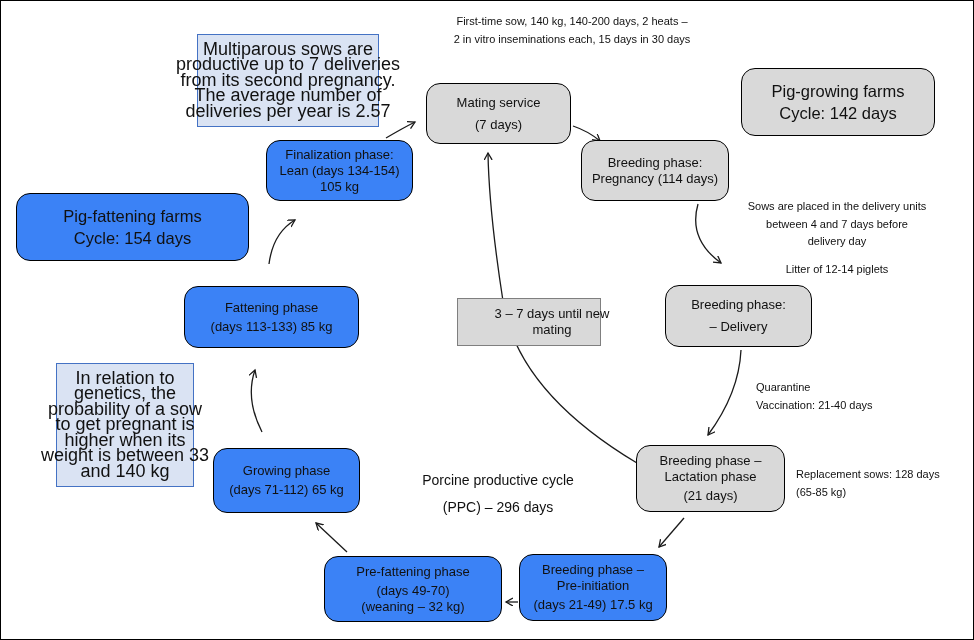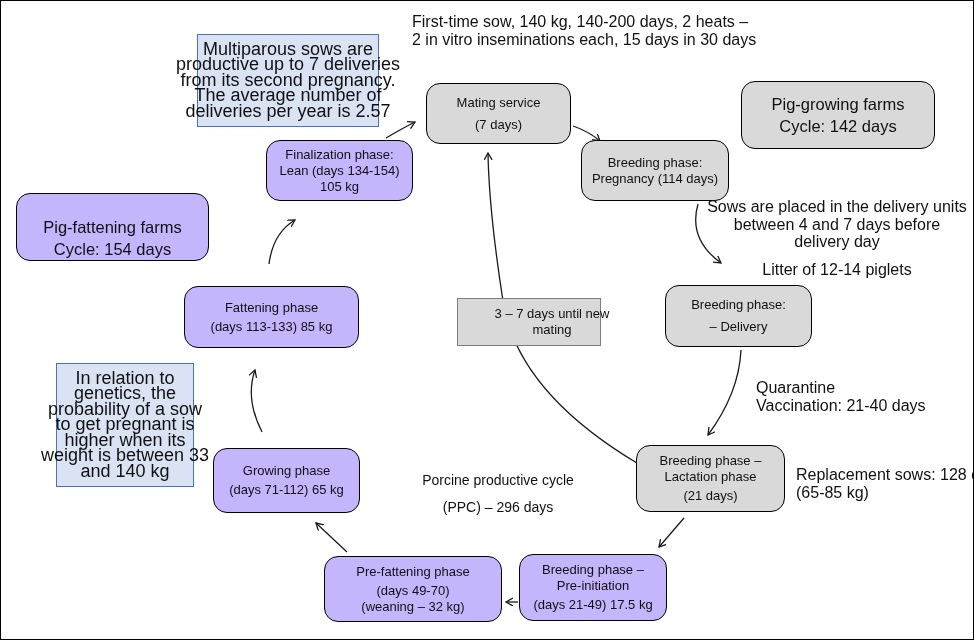--- a/index.html
+++ b/index.html
@@ -12,51 +12,51 @@
   svg.arrows { position:absolute; left:0; top:0; pointer-events:none; }
   svg.arrows path { fill:none; stroke:#1a1a1a; stroke-width:1.3px; }
 
   .node {
     position:absolute; display:flex; flex-direction:column;
     align-items:center; justify-content:center; text-align:center;
     font-size:13px; line-height:16px; box-sizing:border-box;
   }
   .node .line { white-space:nowrap; }
   .rounded { border:1.6px solid #000; border-radius:14px; }
-  .blue { background:#c4b5fd; }
+  .blue { background:#3b82f6; }
   .gray { background:#d9d9d9; }
   .farm { font-size:16.5px; line-height:22px; }
   .flag { background:#d9d9d9; border:1.5px solid #7f7f7f; }
   .gap { margin-top:6px; }
   .gap-sm { margin-top:3px; }
 
   .note {
     position:absolute; display:flex; flex-direction:column;
     align-items:center; justify-content:center; text-align:center;
     background:#dae3f3; border:1.5px solid #4472c4;
     font-size:18px; line-height:15.5px; box-sizing:border-box;
   }
   .note .line { white-space:nowrap; }
 
-  .label { position:absolute; font-size:16px; line-height:17.5px; }
+  .label { position:absolute; font-size:11px; line-height:17.5px; }
   .label .line { white-space:nowrap; }
   .label.center { text-align:center; }
 
   
   #node-mating        { left:425px; top:82px;  width:145px; height:61px; }
   #node-pregnancy     { left:580px; top:139px; width:148px; height:61px; }
   #node-delivery      { left:664px; top:284px; width:147px; height:62px; }
   #node-lactation     { left:635px; top:444px; width:149px; height:67px; }
   #node-preinitiation { left:518px; top:553px; width:148px; height:67px; }
   #node-prefattening  { left:323px; top:555px; width:178px; height:66px; }
   #node-growing       { left:212px; top:447px; width:147px; height:65px; }
   #node-fattening     { left:183px; top:285px; width:175px; height:62px; }
   #node-finalization  { left:265px; top:139px; width:147px; height:61px; }
-  #node-pig-growing   { left:740px; top:80px;  width:194px; height:68px;justify-content:center; }
-  #node-pig-fattening { left:15px;  top:192px; width:193px; height:68px;justify-content:flex-end; }
+  #node-pig-growing   { left:740px; top:67px;  width:194px; height:68px;justify-content:center; }
+  #node-pig-fattening { left:15px;  top:192px; width:233px; height:68px; }
   #node-new-mating    { left:456px; top:297px; width:144px; height:48px;padding-left:46px; }
 
   #note-multiparous   { left:196px; top:33px;  width:182px; height:93px; }
   #note-genetics      { left:55px;  top:362px; width:138px; height:124px; }
 
   #label-first-time   { left:411px; top:12px;  width:320px; }
   #label-sows-placed  { left:703px; top:197px; width:266px; }
   #label-litter       { left:703px; top:260px; width:266px; }
   #label-quarantine   { left:755px; top:378px; width:200px; }
   #label-replacement  { left:795px; top:465px; width:176px; }

